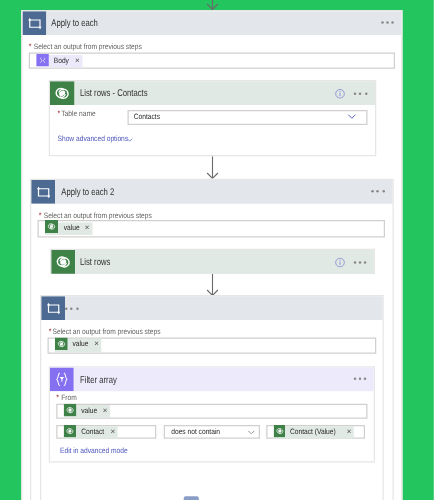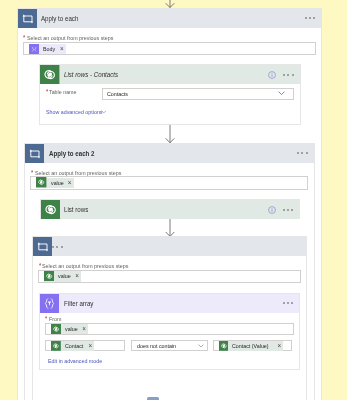--- a/index.html
+++ b/index.html
@@ -1,17 +1,17 @@
 <!DOCTYPE html>
 <html><head>
 <meta charset="utf-8">
 <style>
   html,body{margin:0;padding:0;}
   body{width:347px;height:400px;background:#f5f5f5;font-family:"Liberation Sans",sans-serif;overflow:hidden;}
-  .canvas{position:absolute;left:0;top:0;width:347px;height:400px;background:#fef9c3;}
+  .canvas{position:absolute;left:0;top:0;width:347px;height:400px;background:#22c55e;}
 
   
   .card{position:absolute;background:#fff;border:1px solid #e6e6e6;box-sizing:border-box;}
   .hdr{position:absolute;left:0;top:0;right:0;height:19px;display:flex;align-items:stretch;box-sizing:border-box;}
   .hdr-ico{width:19px;height:19px;flex:0 0 19px;display:block;}
   .hdr-title{flex:1 1 auto;display:flex;align-items:center;font-size:7.8px;color:#323130;padding-left:4.2px;overflow:hidden;}
   .hdr-title>span{display:inline-block;transform:scaleX(0.79);transform-origin:left center;white-space:nowrap;}
   .hdr-right{display:flex;align-items:center;gap:7px;padding-right:6px;}
   .dots{display:flex;gap:2.3px;align-items:center;}
   .dots i{width:2px;height:2px;background:#8a8886;border-radius:50%;display:block;}
@@ -65,21 +65,21 @@
           <span class="cico"><svg viewBox="0 0 110 110" width="10.4" height="10.4">
               <rect x="0" y="0" width="110" height="110" fill="#8570f2"></rect>
               <path d="M38 36 C31 47 44 50 49 55 C54 60 42 63 38 74" fill="none" stroke="#ffffff" stroke-width="6" stroke-linecap="round" opacity="0.9"></path>
               <path d="M72 36 C79 47 66 50 61 55 C56 60 68 63 72 74" fill="none" stroke="#ffffff" stroke-width="6" stroke-linecap="round" opacity="0.9"></path>
             </svg></span>
           <span class="ctxt"><span>Body</span></span>
           <span class="cx">×</span>
         </div>
       </div>
 <div class="card" style="left:21.80px;top:55.30px;width:261.20px;height:60.70px;">
-<div class="hdr" style="background:#e0e9e3;height:19.4px;font-style:italic;">
+<div class="hdr" style="background:#e0e9e3;height:19.4px;">
           <span class="hdr-ico" style="width:19.4px;height:19.4px;flex:0 0 19.4px;"><svg viewBox="0 0 200 200" width="19.4" height="19.4">
               <rect x="0" y="0" width="200" height="200" fill="#3e8248"></rect>
               <g fill="none" stroke="#ffffff" stroke-width="12" stroke-linecap="butt">
                 <path d="M118 72 A38 38 0 1 0 126 106"></path>
                 <path d="M82 128 A38 38 0 1 0 74 94"></path>
               </g>
               <ellipse cx="100" cy="100" rx="27" ry="19" transform="rotate(-33 100 100)" fill="#ffffff"></ellipse>
             </svg></span>
           <span class="hdr-title">
             <span>List rows - Contacts</span>
@@ -108,21 +108,21 @@
         </div>
 <a class="link" style="left:5.30px;top:44.40px;text-decoration:none;"><span>Show advanced options</span><svg viewBox="0 0 12 8" width="5.6" height="3.7" style="position:absolute;left:55px;top:1.1px">
             <path d="M1 1.4 L6 6.4 L11 1.4" fill="none" stroke="#7b82d6" stroke-width="1.5"></path>
           </svg></a>
 </div>
 <svg class="arrow" style="left:146.1px;top:116.2px;width:12px;height:18.2px" viewBox="0 0 12 18.2">
         <path d="M6 0 L6 17.75" stroke="#6b6b6b" stroke-width="0.9" fill="none"></path>
         <path d="M1.7 13.40 L6 17.75 L10.3 13.40" stroke="#6b6b6b" stroke-width="0.9" fill="none" stroke-linejoin="miter"></path>
       </svg>
 <div class="card" style="left:6.90px;top:134.20px;width:290.10px;height:270.00px;">
-<div class="hdr" style="background:#e3e6eb;font-weight:bold;">
+<div class="hdr" style="background:#e3e6eb;">
           <span class="hdr-ico"><svg viewBox="0 0 190 190" width="19" height="19">
 <rect x="0" y="0" width="190" height="190" fill="#4d6a92"></rect>
 <path d="M58 70 H140 V128 H58 Z" fill="none" stroke="#ffffff" stroke-width="9.5" stroke-linejoin="miter"></path>
 <path d="M58 52 L70 74 L46 74 Z" fill="#ffffff"></path>
 <path d="M140 146 L152 124 L128 124 Z" fill="#ffffff"></path>
 </svg></span>
           <span class="hdr-title">
             <span>Apply to each 2</span>
           </span>
           <span class="hdr-right">

